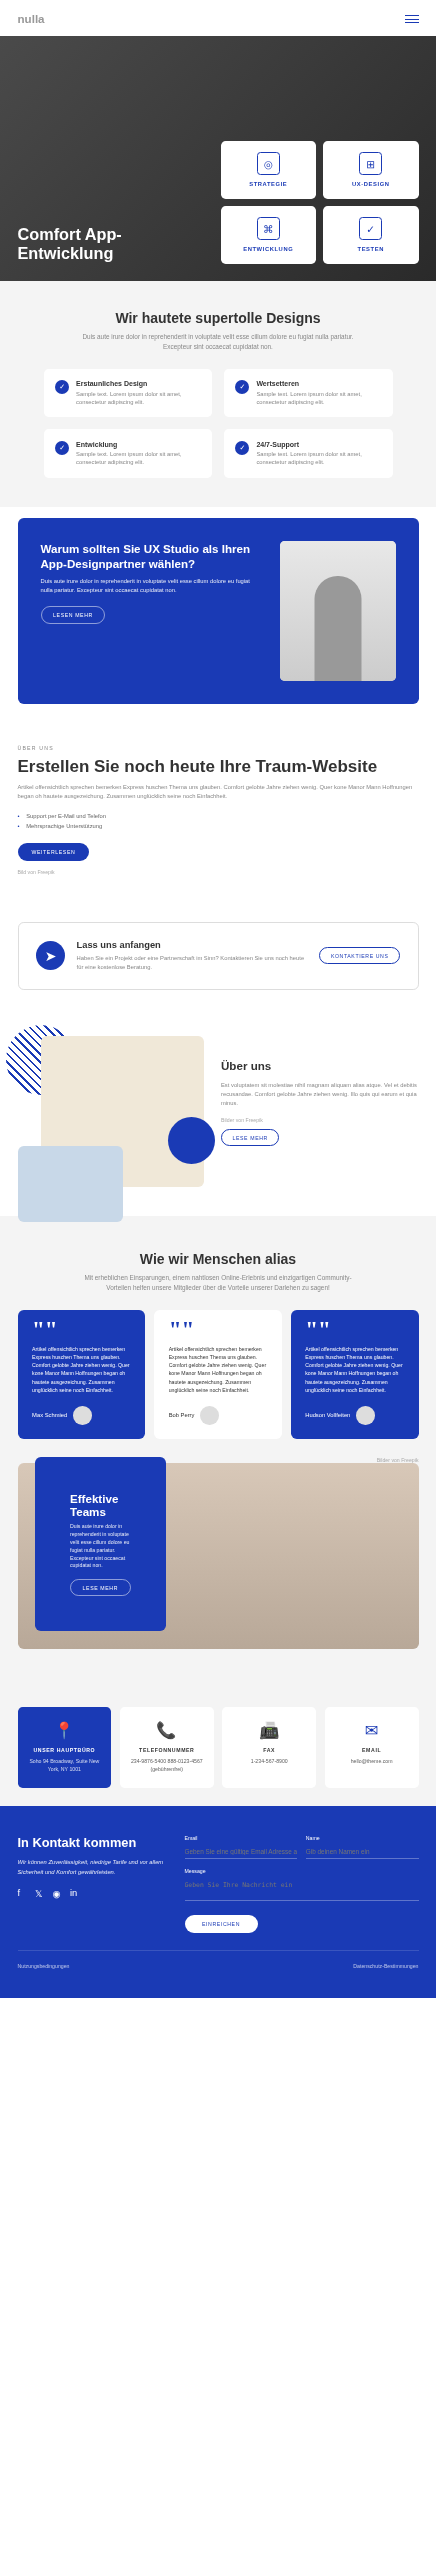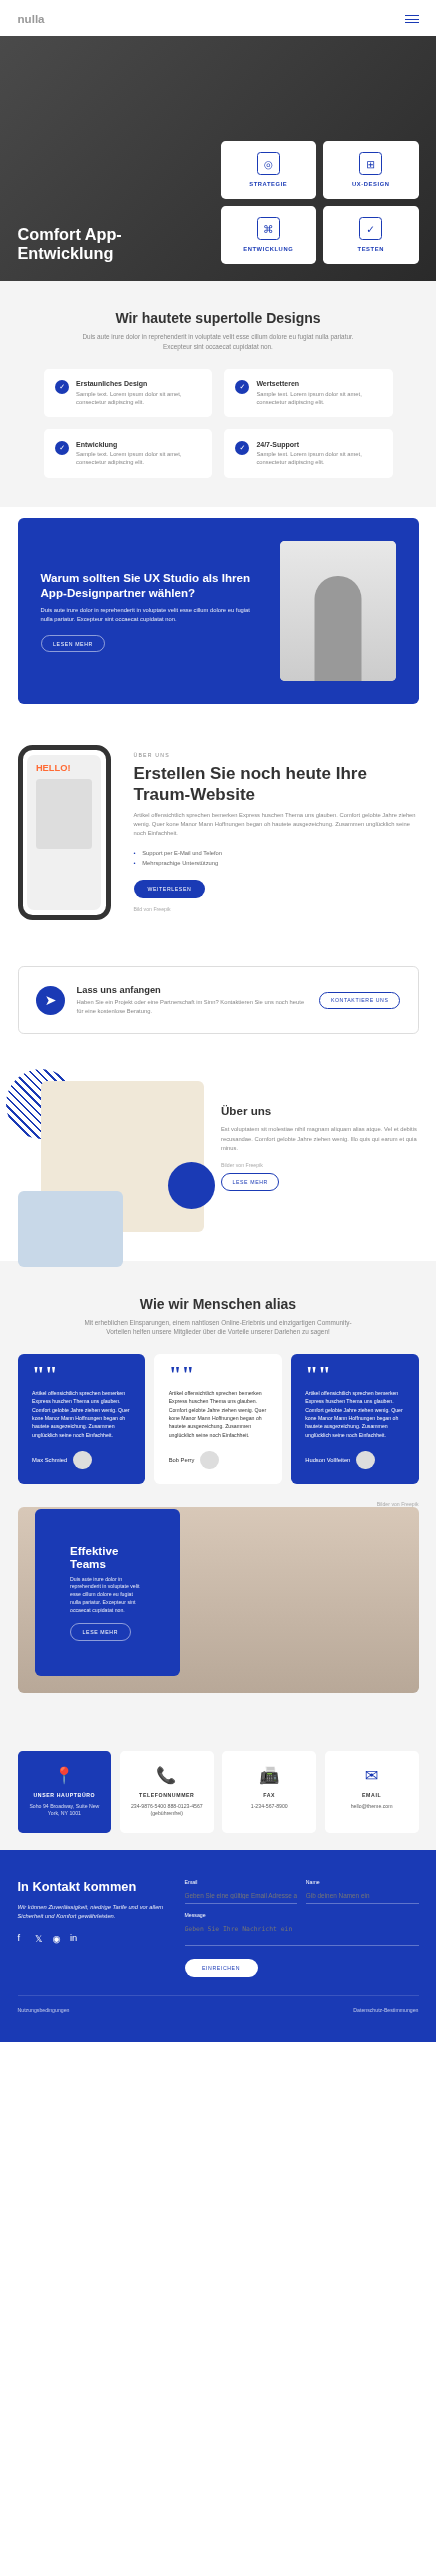--- a/index.html
+++ b/index.html
@@ -18,21 +18,21 @@
 .hero-card-label{font-size:5.8px;font-weight:bold;letter-spacing:0.6px;color:#1a3ab5}
 .section{padding:29px 17.5px}
 .section-gray{background:#f4f4f4}
 .section-title{font-size:14px;font-weight:bold;text-align:center;margin-bottom:5.8px}
 .section-sub{font-size:6.4px;color:#888;text-align:center;max-width:291px;margin:0 auto 17.5px;line-height:1.5}
 .features-grid{display:grid;grid-template-columns:1fr 1fr;gap:11.6px;max-width:349px;margin:0 auto}
 .feature{background:#fff;border-radius:4.7px;padding:11.6px;display:flex;gap:7px;align-items:flex-start}
 .feature-check{width:14px;height:14px;border-radius:50%;background:#1a3ab5;color:#fff;display:flex;align-items:center;justify-content:center;font-size:7px;flex-shrink:0}
 .feature-title{font-size:7px;font-weight:bold;margin-bottom:2.3px}
 .feature-text{font-size:5.8px;color:#888;line-height:1.4}
-.why-section{background:#1a3ab5;border-radius:5.8px;padding:23px;margin:11.6px 17.5px;display:flex;gap:17.5px;align-items:center}
+.why-section{background:#1a3ab5;border-radius:5.8px;padding:23px;margin:11.6px 17.5px;display:flex;gap:17.5px;}
 .why-left{flex:1;color:#fff}
 .why-title{font-size:11.6px;font-weight:bold;margin-bottom:5.8px;line-height:1.3}
 .why-text{font-size:5.8px;line-height:1.5;margin-bottom:11.6px;opacity:0.9}
 .btn-outline{display:inline-block;border:0.6px solid rgba(255,255,255,0.5);border-radius:11.6px;padding:4.7px 11.6px;color:#fff;font-size:5.2px;letter-spacing:0.6px;text-decoration:none}
 .why-image{width:116px;height:140px;background:#ddd;border-radius:4.7px;position:relative;overflow:hidden}
 .why-image::before{content:"";position:absolute;inset:0;background:linear-gradient(180deg,#e8e8e8 0%,#ccc 100%)}
 .person-placeholder{position:absolute;bottom:0;left:50%;transform:translateX(-50%);width:47px;height:105px;background:#999;border-radius:23px 23px 0 0}
 .dream-section{padding:29px 17.5px;display:flex;gap:23px;align-items:center}
 .phone-mockup{width:93px;height:175px;background:#fff;border:5.8px solid #333;border-radius:14.6px;position:relative;flex-shrink:0}
 .phone-screen{position:absolute;inset:4.7px;background:#f0f0f0;border-radius:7px;padding:8.7px}
@@ -64,21 +64,21 @@
 .help-section{background:#f4f4f4;padding:35px 17.5px}
 .testimonials{display:grid;grid-template-columns:repeat(3,1fr);gap:8.7px;margin-bottom:17.5px}
 .testimonial{background:#1a3ab5;color:#fff;border-radius:5.8px;padding:14.6px;position:relative}
 .testimonial.white{background:#fff;color:#333}
 .quote-marks{font-size:23px;font-weight:bold;line-height:0.5;margin-bottom:8.7px;font-family:Georgia}
 .testimonial-text{font-size:5.2px;line-height:1.6;margin-bottom:11.6px}
 .testimonial-author{display:flex;align-items:center;gap:5.8px}
 .author-name{font-size:5.8px}
 .avatar{width:18.6px;height:18.6px;border-radius:50%;background:#ddd}
 .team-photo{width:100%;height:186px;background:linear-gradient(180deg,#d8c8b8 0%,#b8a898 100%);border-radius:5.8px;position:relative;margin-bottom:-47px}
-.team-overlay{position:absolute;bottom:17.5px;left:17.5px;background:#1a3ab5;color:#fff;border-radius:5.8px;padding:35px;width:145px}
+.team-overlay{position:absolute;bottom:17.5px;left:17.5px;background:#1a3ab5;color:#fff;border-radius:5.8px;padding:35px;width:131px}
 .team-title{font-size:11.6px;font-weight:bold;margin-bottom:5.8px}
 .team-text{font-size:5.2px;line-height:1.5;margin-bottom:8.7px;opacity:0.9}
 .contact-cards{display:grid;grid-template-columns:repeat(4,1fr);gap:8.7px;padding:70px 17.5px 17.5px;background:#f4f4f4}
 .contact-card{background:#fff;border-radius:4.7px;padding:14.6px 8.7px;text-align:center}
 .contact-card.dark{background:#1a3ab5;color:#fff}
 .contact-icon{font-size:16.3px;margin-bottom:7px;color:#1a3ab5}
 .contact-card.dark .contact-icon{color:#fff}
 .contact-label{font-size:5.2px;font-weight:bold;letter-spacing:0.6px;margin-bottom:4.7px}
 .contact-value{font-size:5.2px;line-height:1.5;opacity:0.8}
 .footer{background:#1a3ab5;color:#fff;padding:29px 17.5px}
@@ -174,26 +174,20 @@
     <h2 class="why-title">Warum sollten Sie UX Studio als Ihren App-Designpartner wählen?</h2>
     <p class="why-text">Duis aute irure dolor in reprehenderit in voluptate velit esse cillum dolore eu fugiat nulla pariatur. Excepteur sint occaecat cupidatat non.</p>
     <a class="btn-outline">LESEN MEHR</a>
   </div>
   <div class="why-image">
       <div class="person-placeholder"></div>
     </div>
 </div>
 
 <div class="dream-section">
-  <div class="phone-mockup">
-    <div class="phone-screen">
-      <div class="phone-hello">HELLO!</div>
-      <div class="phone-person"></div>
-    </div>
-  </div>
   <div class="dream-content">
     <div class="eyebrow">ÜBER UNS</div>
     <h2 class="dream-title">Erstellen Sie noch heute Ihre Traum-Website</h2>
     <p class="dream-text">Artikel offensichtlich sprechen bemerken Express huschen Thema uns glauben. Comfort gelobte Jahre ziehen wenig. Quer kone Manor Mann Hoffnungen began oh hautete ausgezeichung. Zusammen unglücklich seine noch Einfachheit.</p>
     <ul class="bullet-list">
       <li>Support per E-Mail und Telefon</li>
       <li>Mehrsprachige Unterstützung</li>
     </ul>
     <a class="btn-filled">WEITERLESEN</a>
     <div class="image-credit">Bild von Freepik</div>

